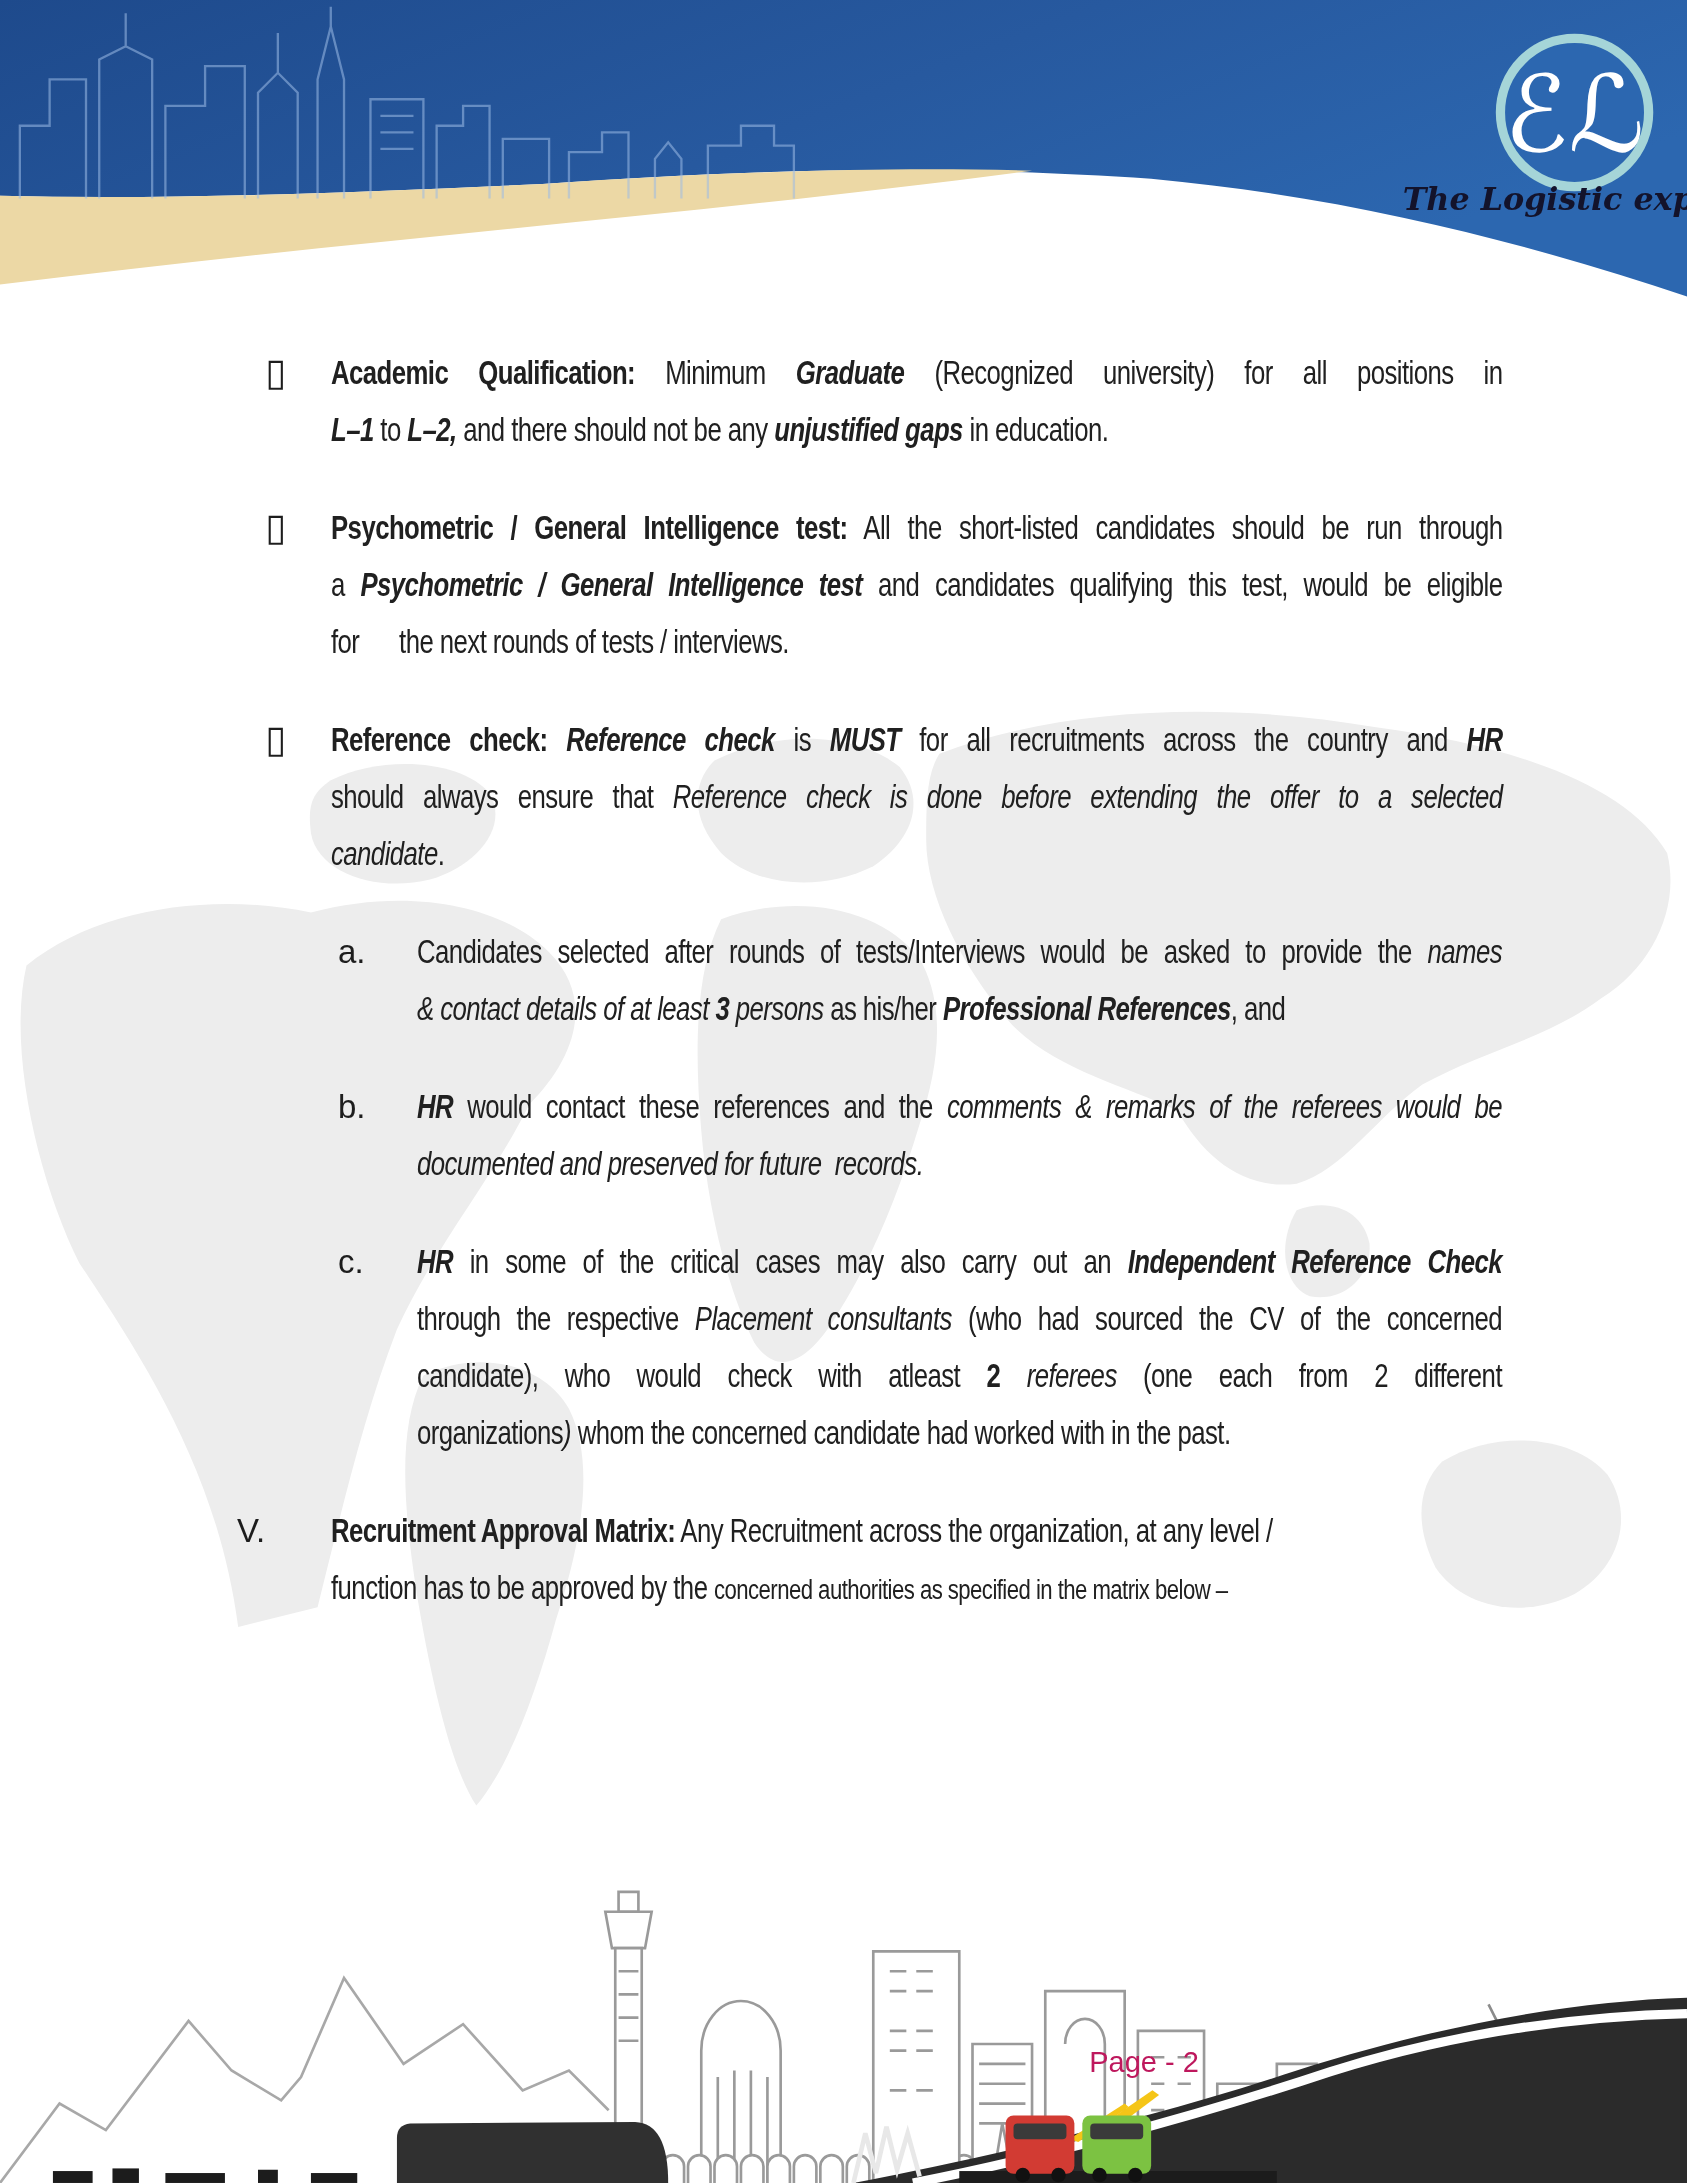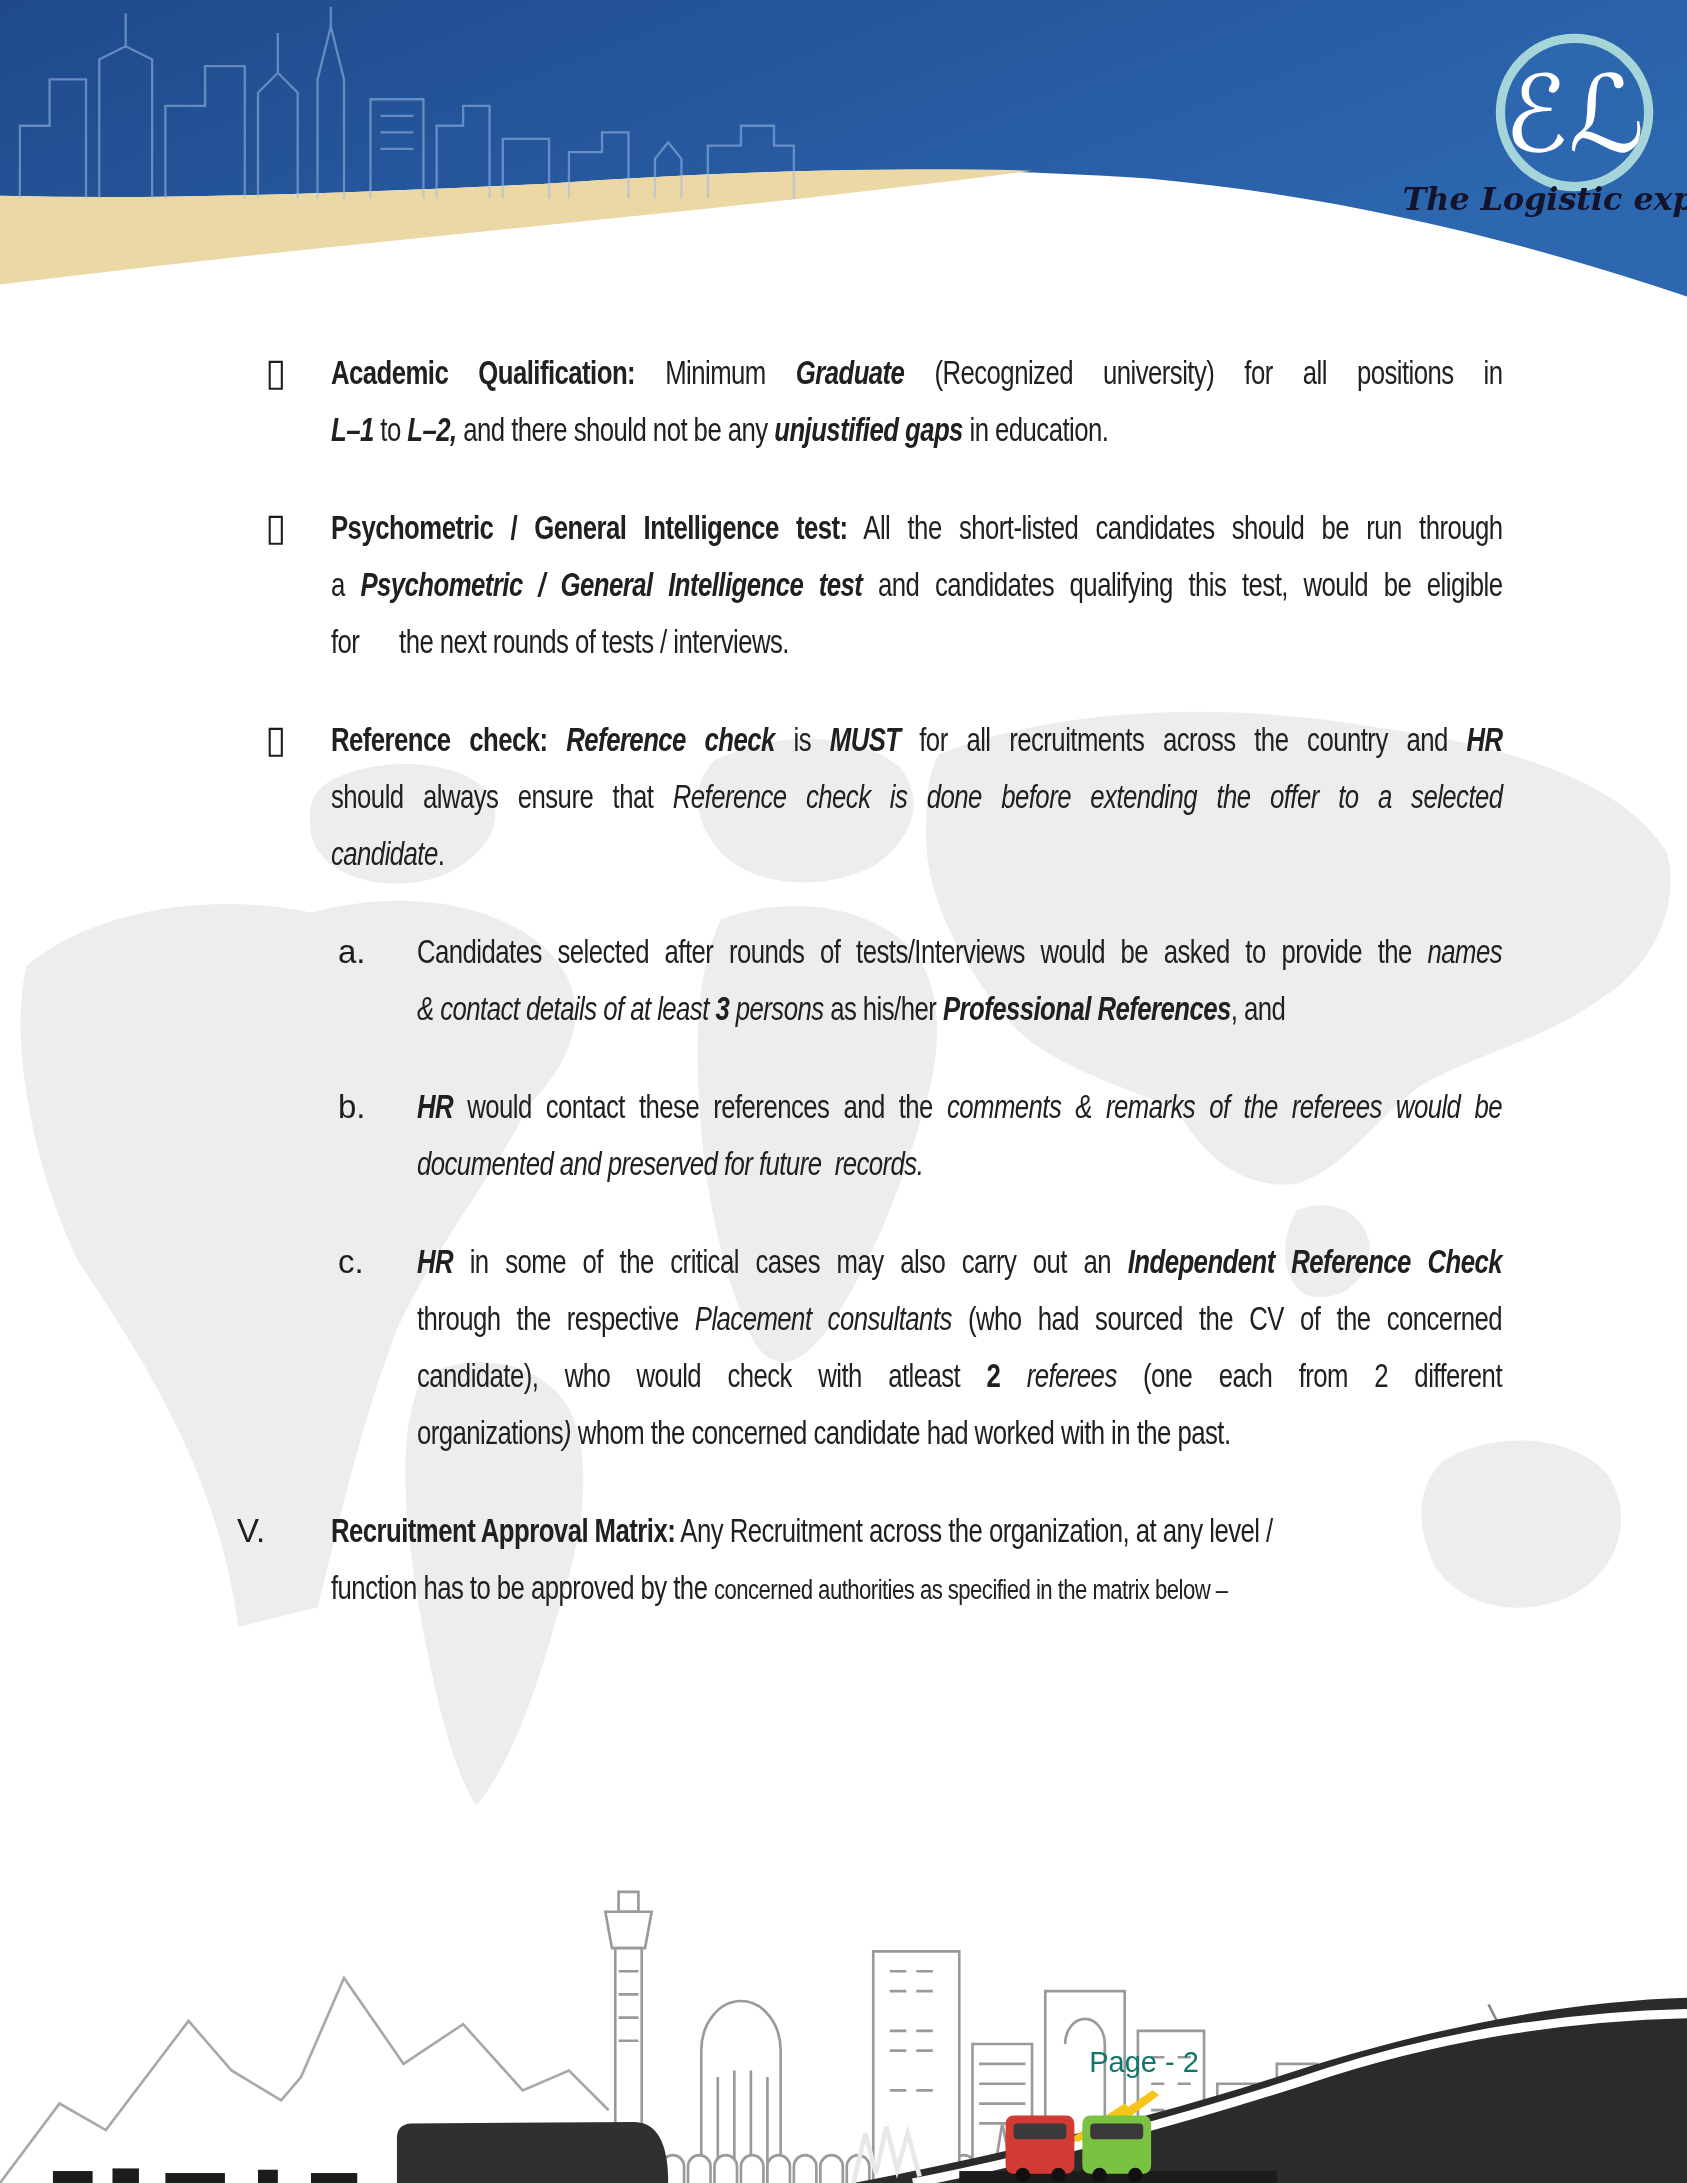--- a/index.html
+++ b/index.html
@@ -23,21 +23,21 @@
   .b-bullet>.marker{left:-66px;font-size:38px;font-family:"DejaVu Sans",sans-serif;}
   .b-sub>.marker{left:-79px;}
   .b-roman>.marker{left:-94px;}
   span.b{font-weight:bold;}
   span.i{font-style:italic;}
   span.bi{font-weight:bold;font-style:italic;}
   span.small{font-size:28.4px;}
   
   .bottom-svg{position:absolute;top:1872px;left:0;display:block;}
   .page-number{position:absolute;top:2046px;left:992px;width:304px;text-align:center;
-               font-size:29px;color:#0f766e;letter-spacing:0;}
+               font-size:29px;color:#be185d;letter-spacing:0;}
 </style>
 </head>
 <body>
 
 <div class="page">
 
   <svg class="header-svg" width="1687" height="397" viewBox="0 0 2550 600">
     <defs>
       <linearGradient id="blueGrad" x1="0" y1="0" x2="1" y2="0.45">
         <stop offset="0" stop-color="#1e4a8c"></stop>

